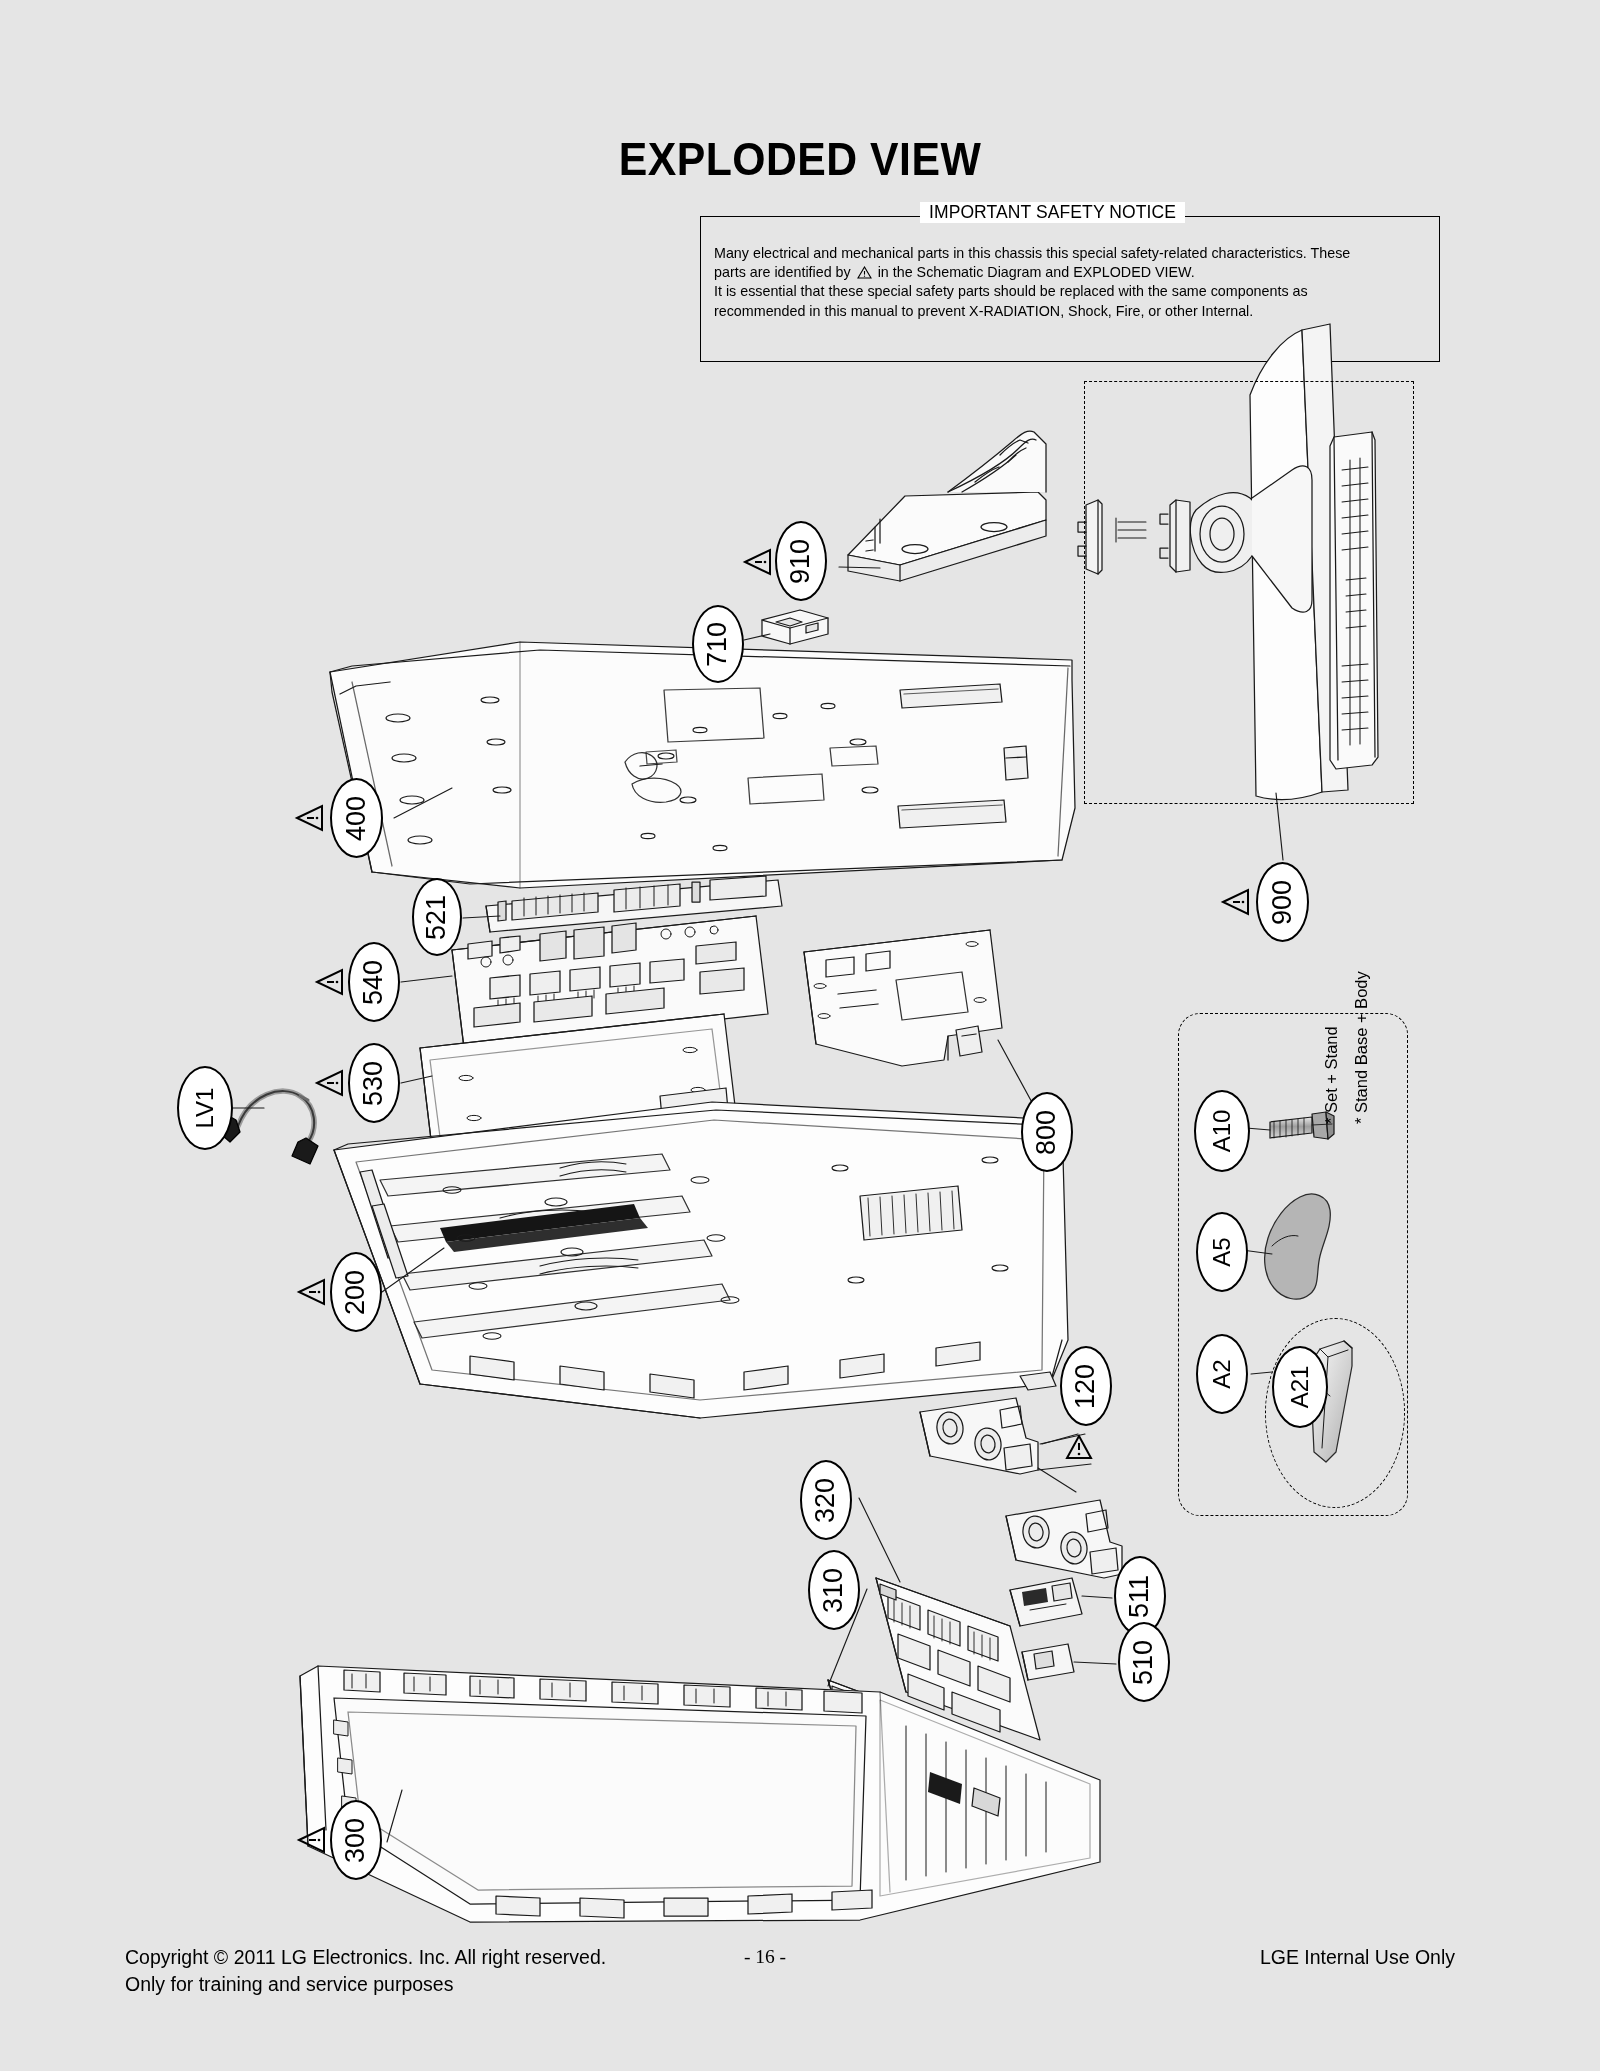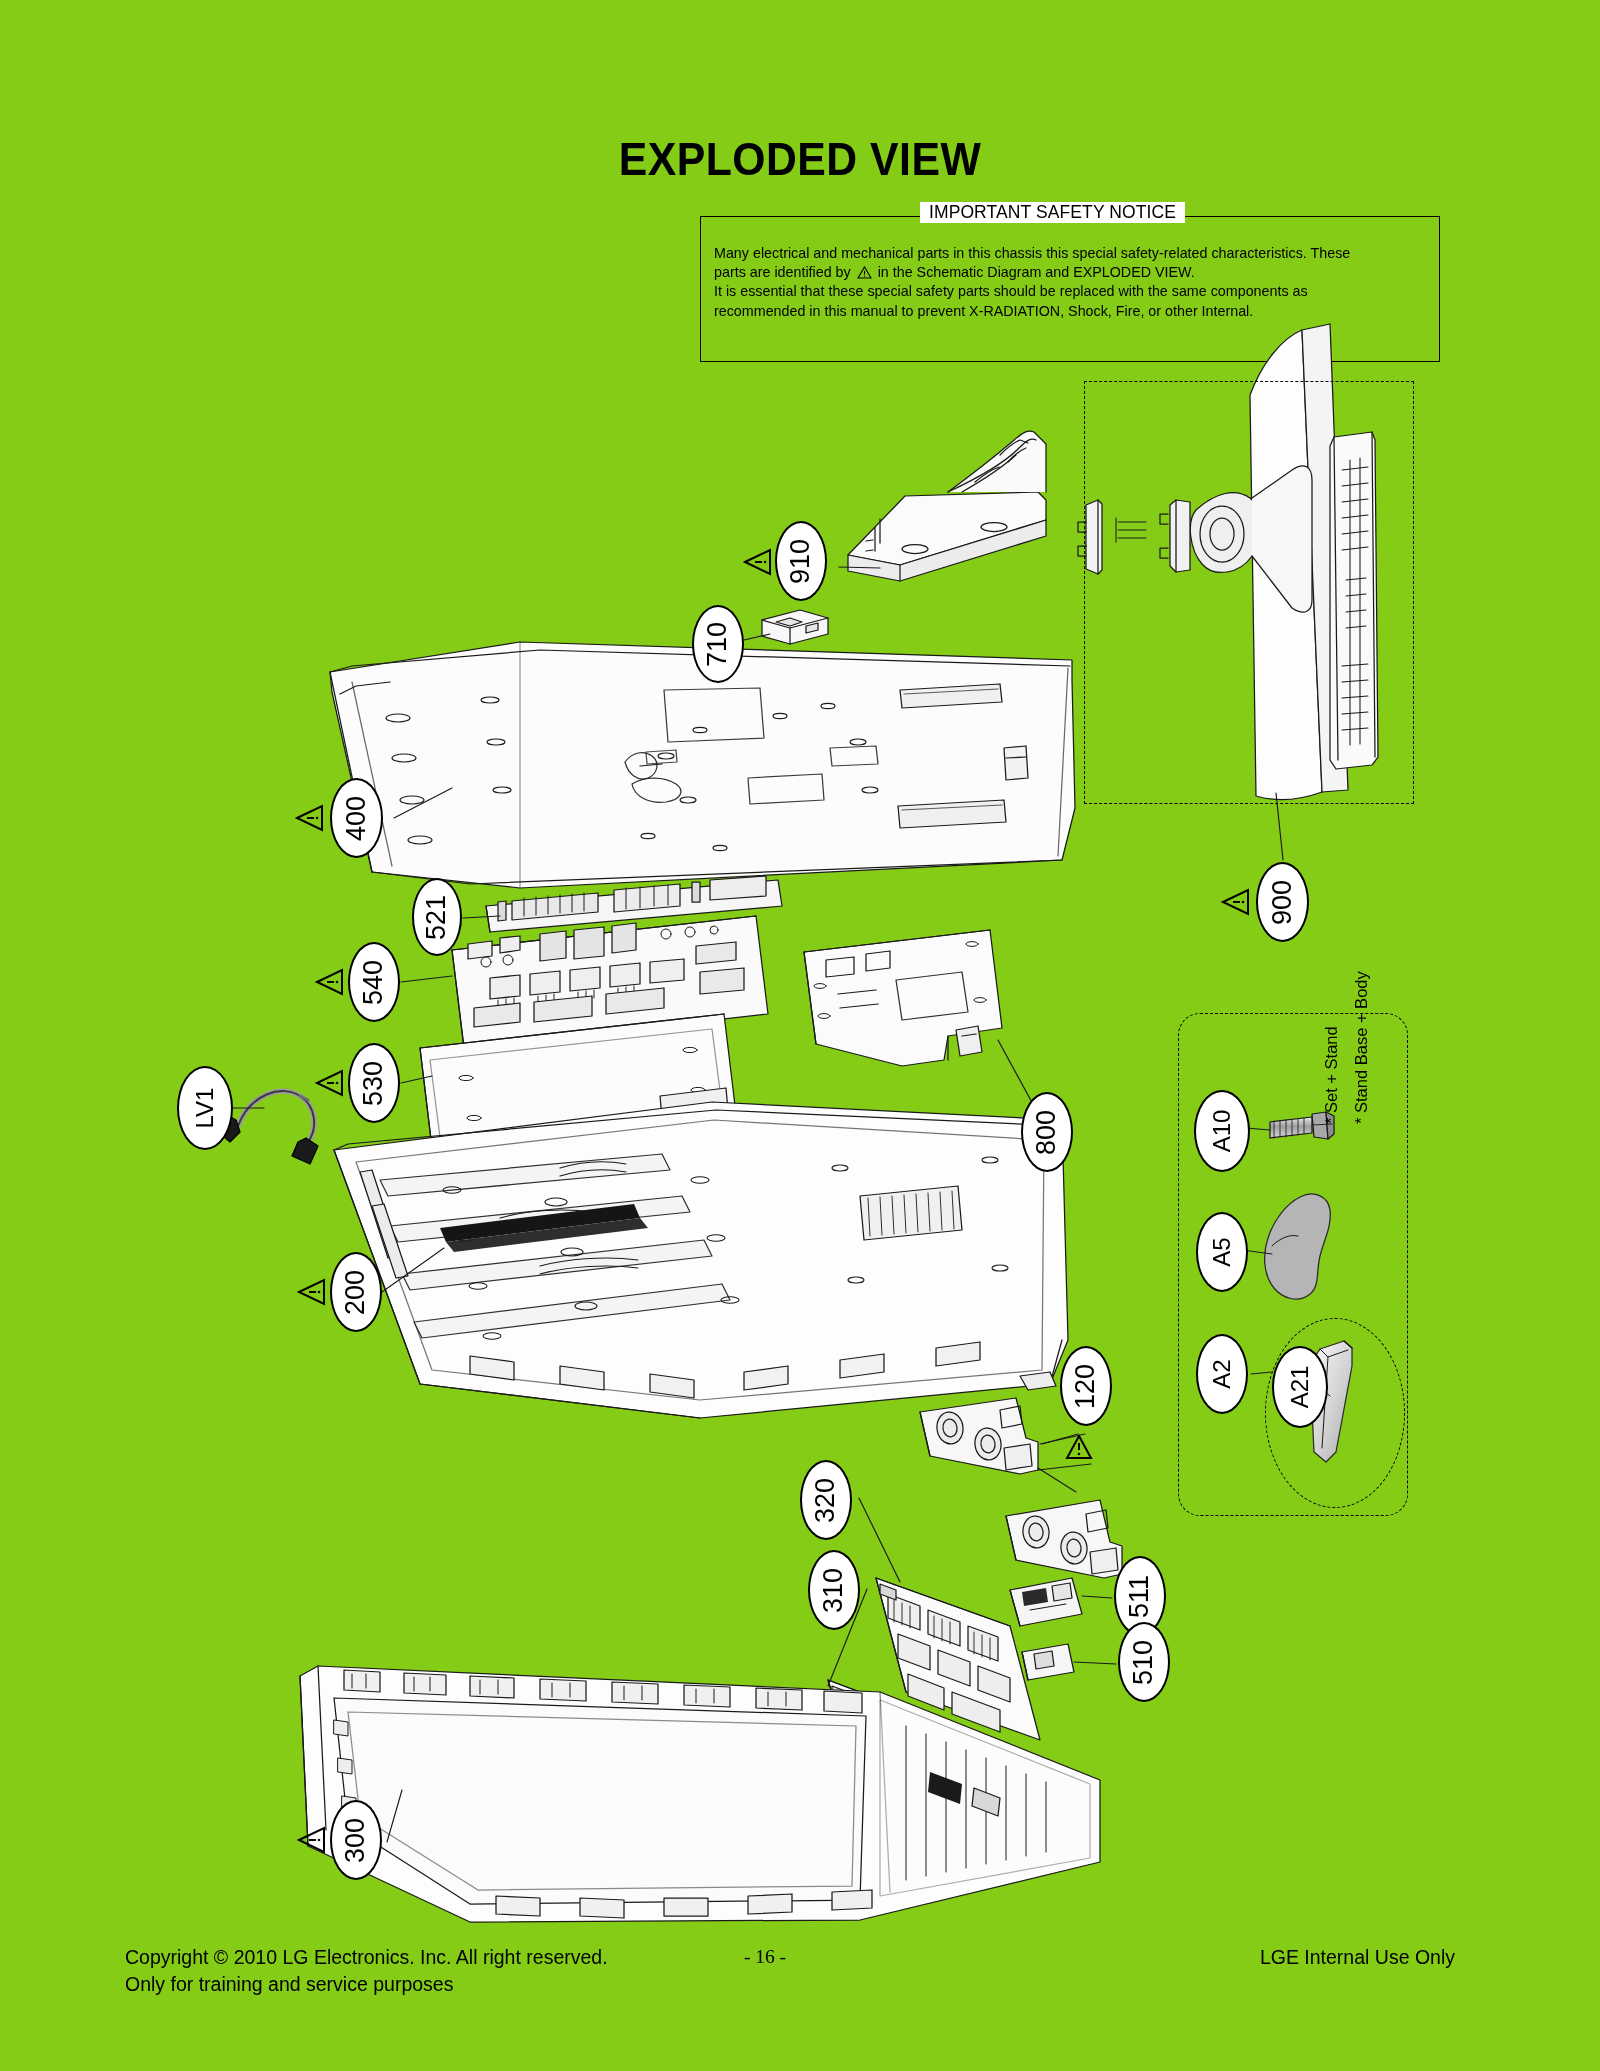--- a/index.html
+++ b/index.html
@@ -1,18 +1,18 @@
 <!DOCTYPE html>
 <html><head>
 <meta charset="utf-8">
 <style>
   html,body{margin:0;padding:0;background:#7a7a7a;}
   body{font-family:"Liberation Sans",sans-serif;}
   .page{
-    position:relative;width:1600px;height:2071px;background:#84cc16;
+    position:relative;width:1600px;height:2071px;background:#e5e5e5;
     overflow:hidden;
   }
   
   .title{
     position:absolute;left:0;top:132px;width:1600px;text-align:center;
     font-size:46px;font-weight:bold;letter-spacing:.5px;color:#000;
   }
   .title span{display:inline-block;transform:scaleX(.93);}
   
   .notice{
@@ -765,20 +765,20 @@
 
   <div class="balloon sm" style="left:1272px;top:1346px;width:56px;height:82px;">
     <span>A21</span>
   </div>
 
   <div class="vlabel" style="left:1322px;top:1124px;">* Set + Stand</div>
   <div class="vlabel" style="left:1352px;top:1124px;">* Stand Base + Body</div>
 
   <div class="footer">
     <div class="f-left">
-      <div>Copyright  © 2010 LG Electronics. Inc. All right reserved.</div>
+      <div>Copyright  © 2011 LG Electronics. Inc. All right reserved.</div>
       <div>Only for training and service purposes</div>
     </div>
     <div class="f-center">- 16 -</div>
     <div class="f-right">LGE Internal Use Only</div>
   </div>
 
 </div>
 
 </body></html>

